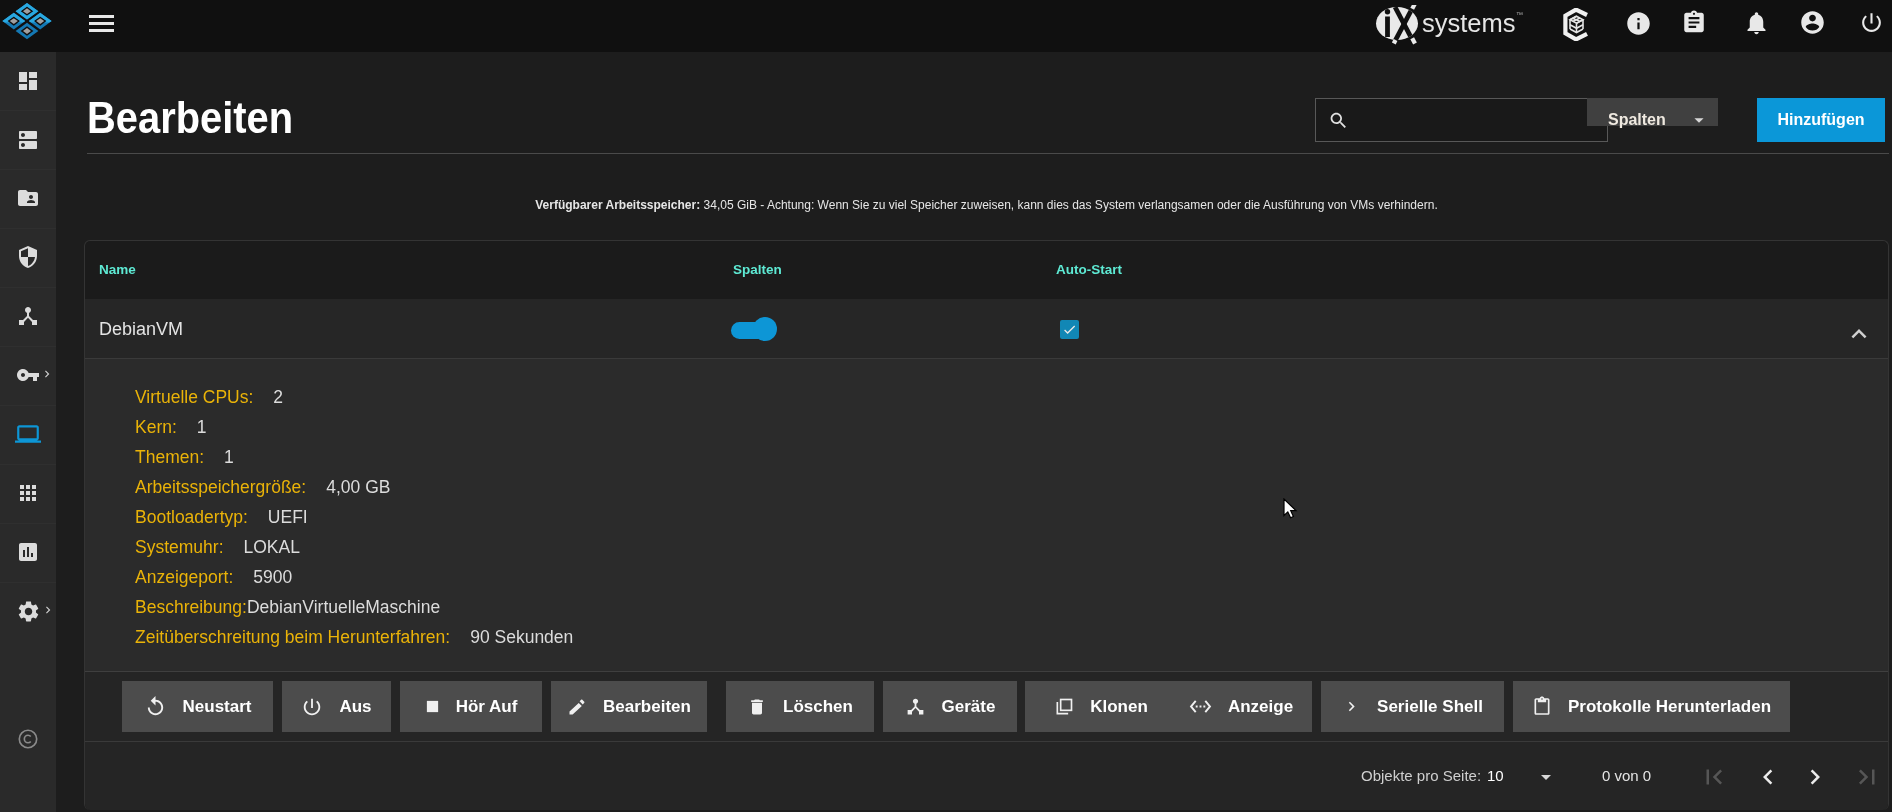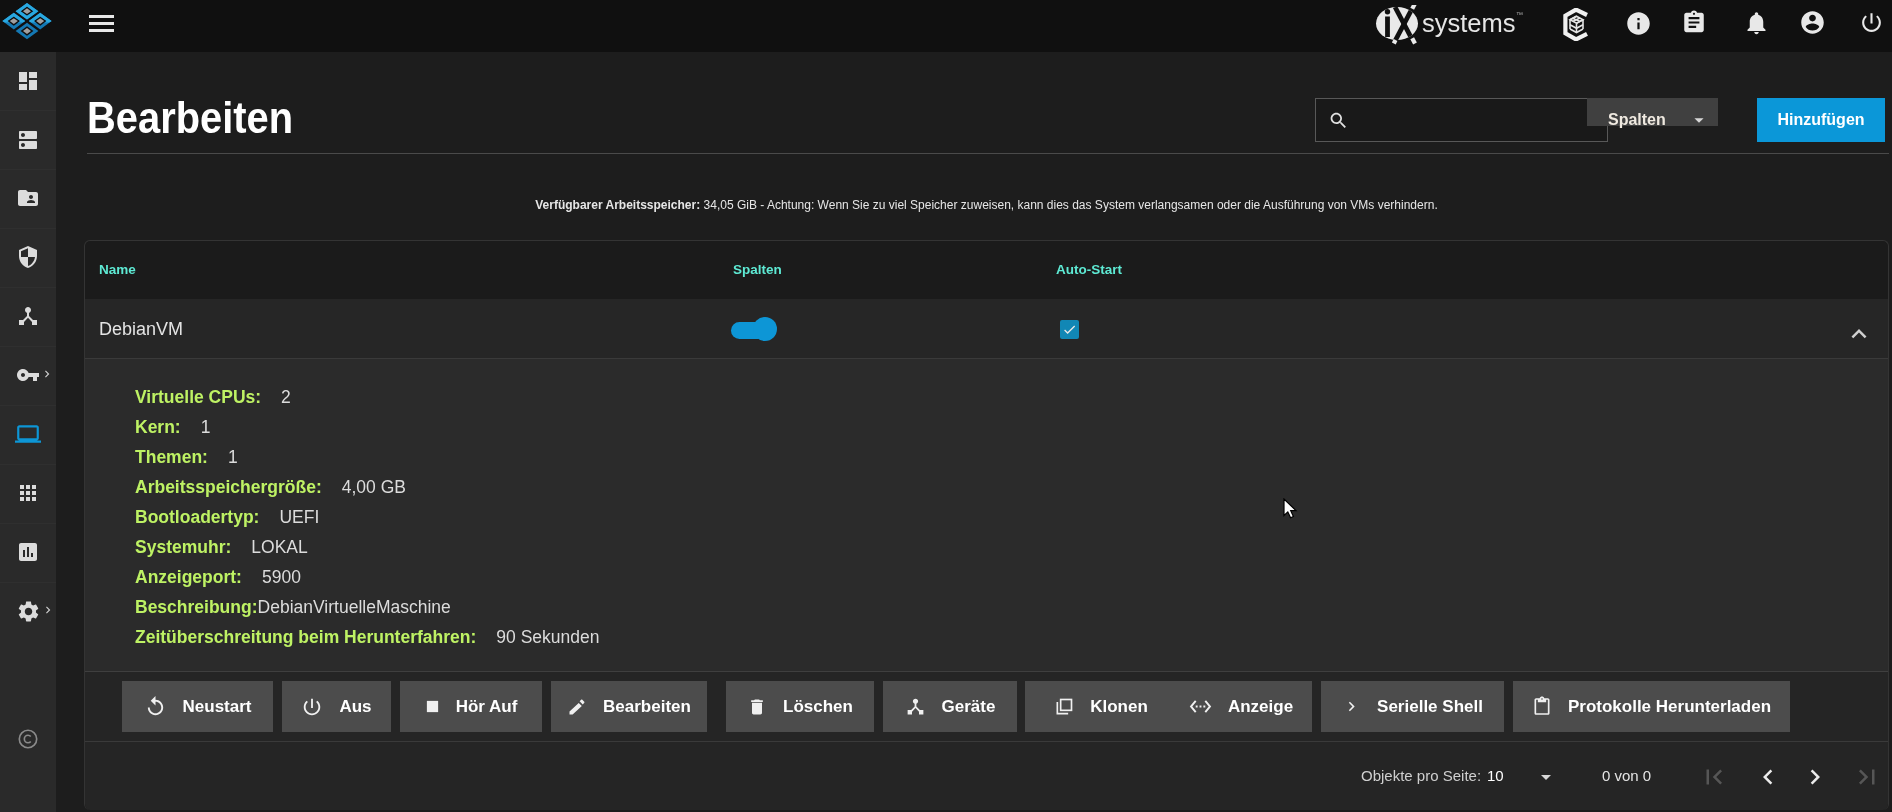--- a/index.html
+++ b/index.html
@@ -8,21 +8,21 @@
 .abs { position:absolute; }
 #topbar { position:absolute; left:0; top:0; width:1892px; height:52px; background:#101010;text-align:center; }
 #sidebar { position:absolute; left:0; top:52px; width:56px; height:760px; background:#2a2a2a; }
 .sideitem { position:absolute; left:0; width:56px; height:59px; }
 .sideitem svg { position:absolute; left:16px; top:17px; }
 .sep { position:absolute; left:0; width:56px; border-top:1px solid #2f2f2f; }
 #content { position:absolute; left:56px; top:52px; width:1836px; height:760px; background:#1d1d1d; }
 .btn { position:absolute; top:681px; height:51px; background:#4c4c4c; color:#fff;
   font-weight:bold; font-size:17px; display:flex; align-items:center; justify-content:center; gap:16px; }
 .btn svg { flex:0 0 auto; }
-.lbl { font-weight:bold; color:#bef264; }
+.lbl { font-weight:normal; color:#eab308; }
 .val { color:#dcdcdc; }
 .dline { position:absolute; left:50px; height:30px; line-height:30px; font-size:17.5px; white-space:nowrap; }
 .hdr { position:absolute; top:0; height:58px; line-height:58px; font-size:13.5px; font-weight:bold; color:#5eead4; }
 </style>
 </head>
 <body>
 
 <div id="topbar">
 
   <svg class="abs" style="left:1px;top:1px" width="52" height="40" viewBox="0 0 52 40">

